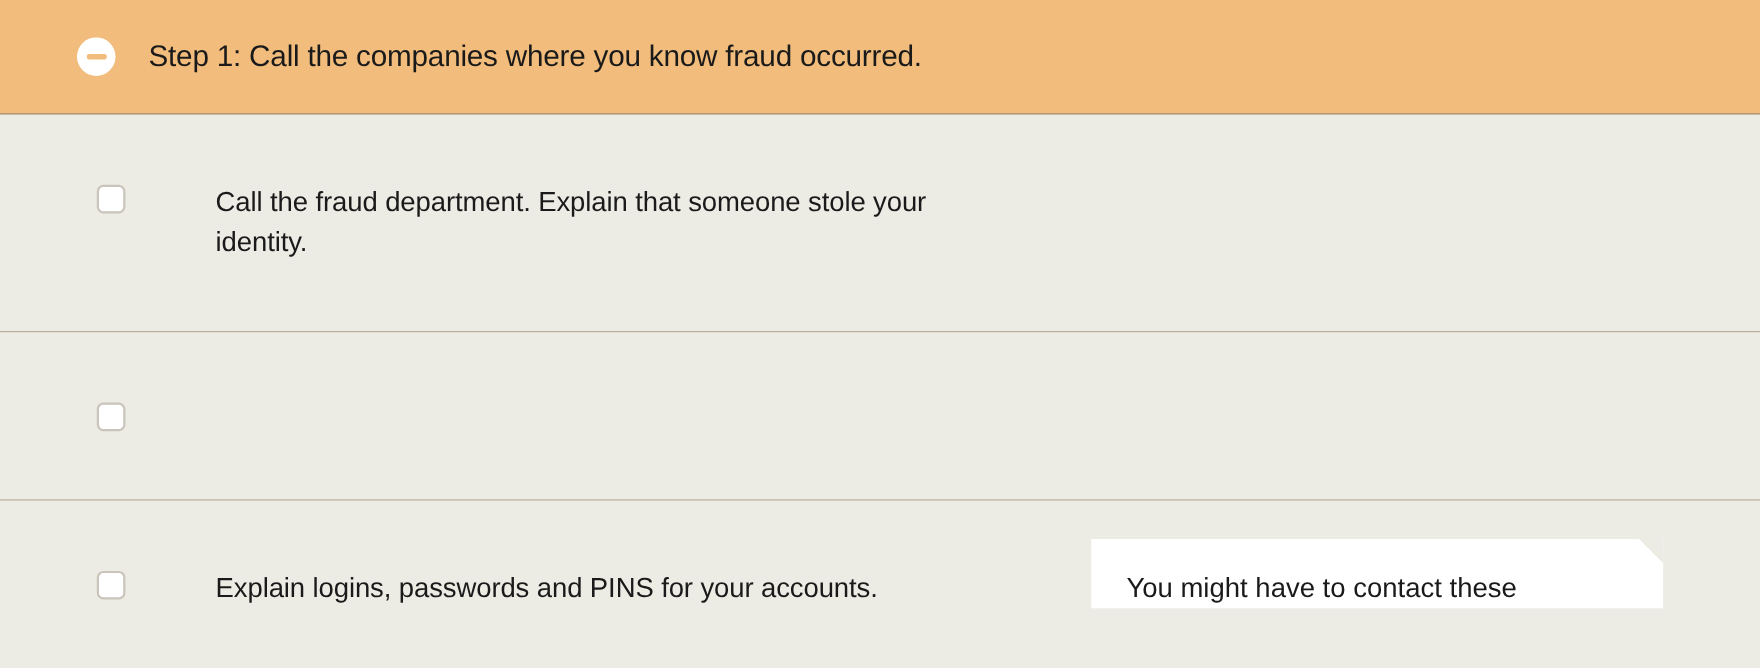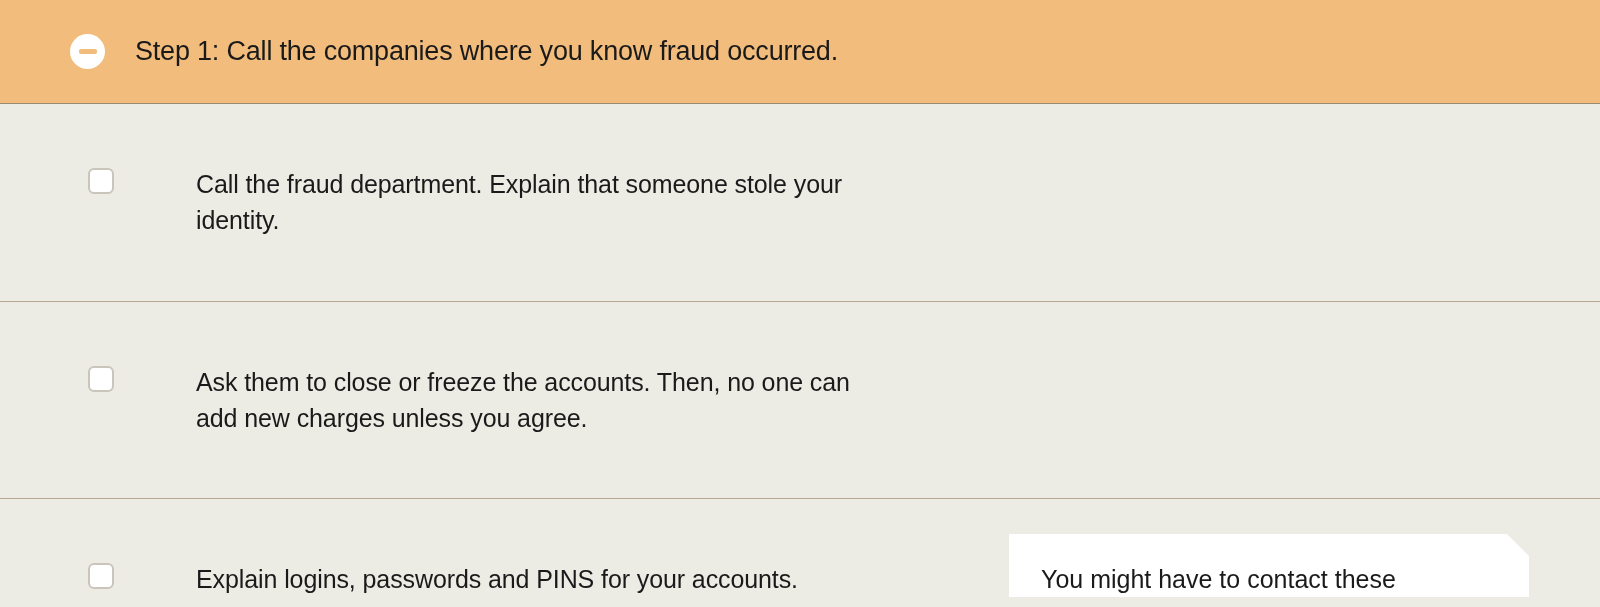--- a/index.html
+++ b/index.html
@@ -67,21 +67,21 @@
     .item-text {
       font-size: 25px;
       color: #1a1a1a;
       line-height: 1.45;
       margin-left: 82px;
       max-width: 680px;
       letter-spacing: -0.1px;
     }
     .tooltip-box {
       position: absolute;
-      right: 71px;
+      right: 88px;
       top: 35px;
       width: 520px;
       background: #ffffff;
       padding: 28px 32px 0 32px;
       font-size: 25px;
       color: #1a1a1a;
       line-height: 1.4;
     }
     .tooltip-box::after {
       content: "";
@@ -105,21 +105,20 @@
   <div class="step-title">Step 1: Call the companies where you know fraud occurred.</div>
 </div>
 
 <div class="checklist-item">
   <div class="checkbox"></div>
   <div class="item-text">Call the fraud department. Explain that someone stole your identity.</div>
 </div>
 
 <div class="checklist-item">
   <div class="checkbox"></div>
-  <div class="item-text">Ask them to close or freeze the accounts. Then, no one can add new charges unless you agree.</div>
 </div>
 
 <div class="checklist-item">
   <div class="checkbox"></div>
   <div class="item-text">Explain logins, passwords and PINS for your accounts.</div>
   <div class="tooltip-box">
     <span>You might have to contact these</span>
   </div>
 </div>
 

